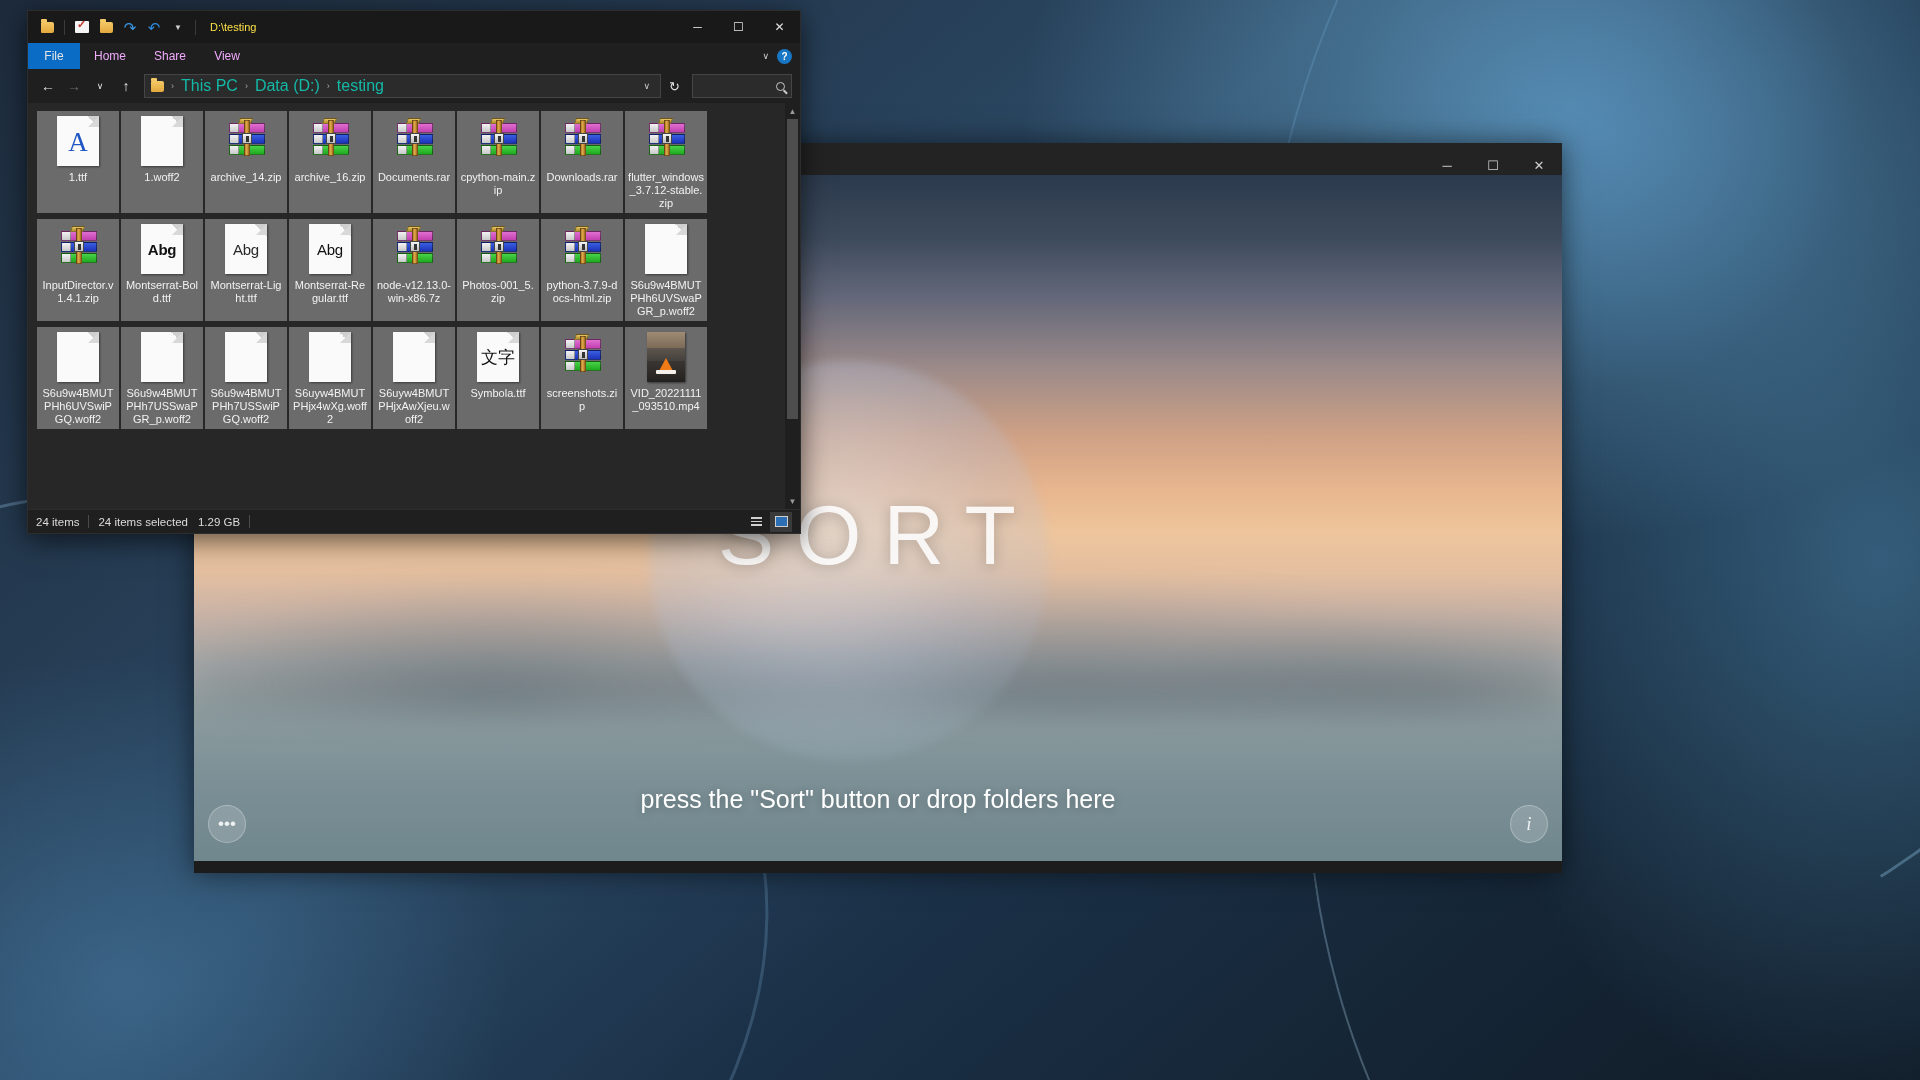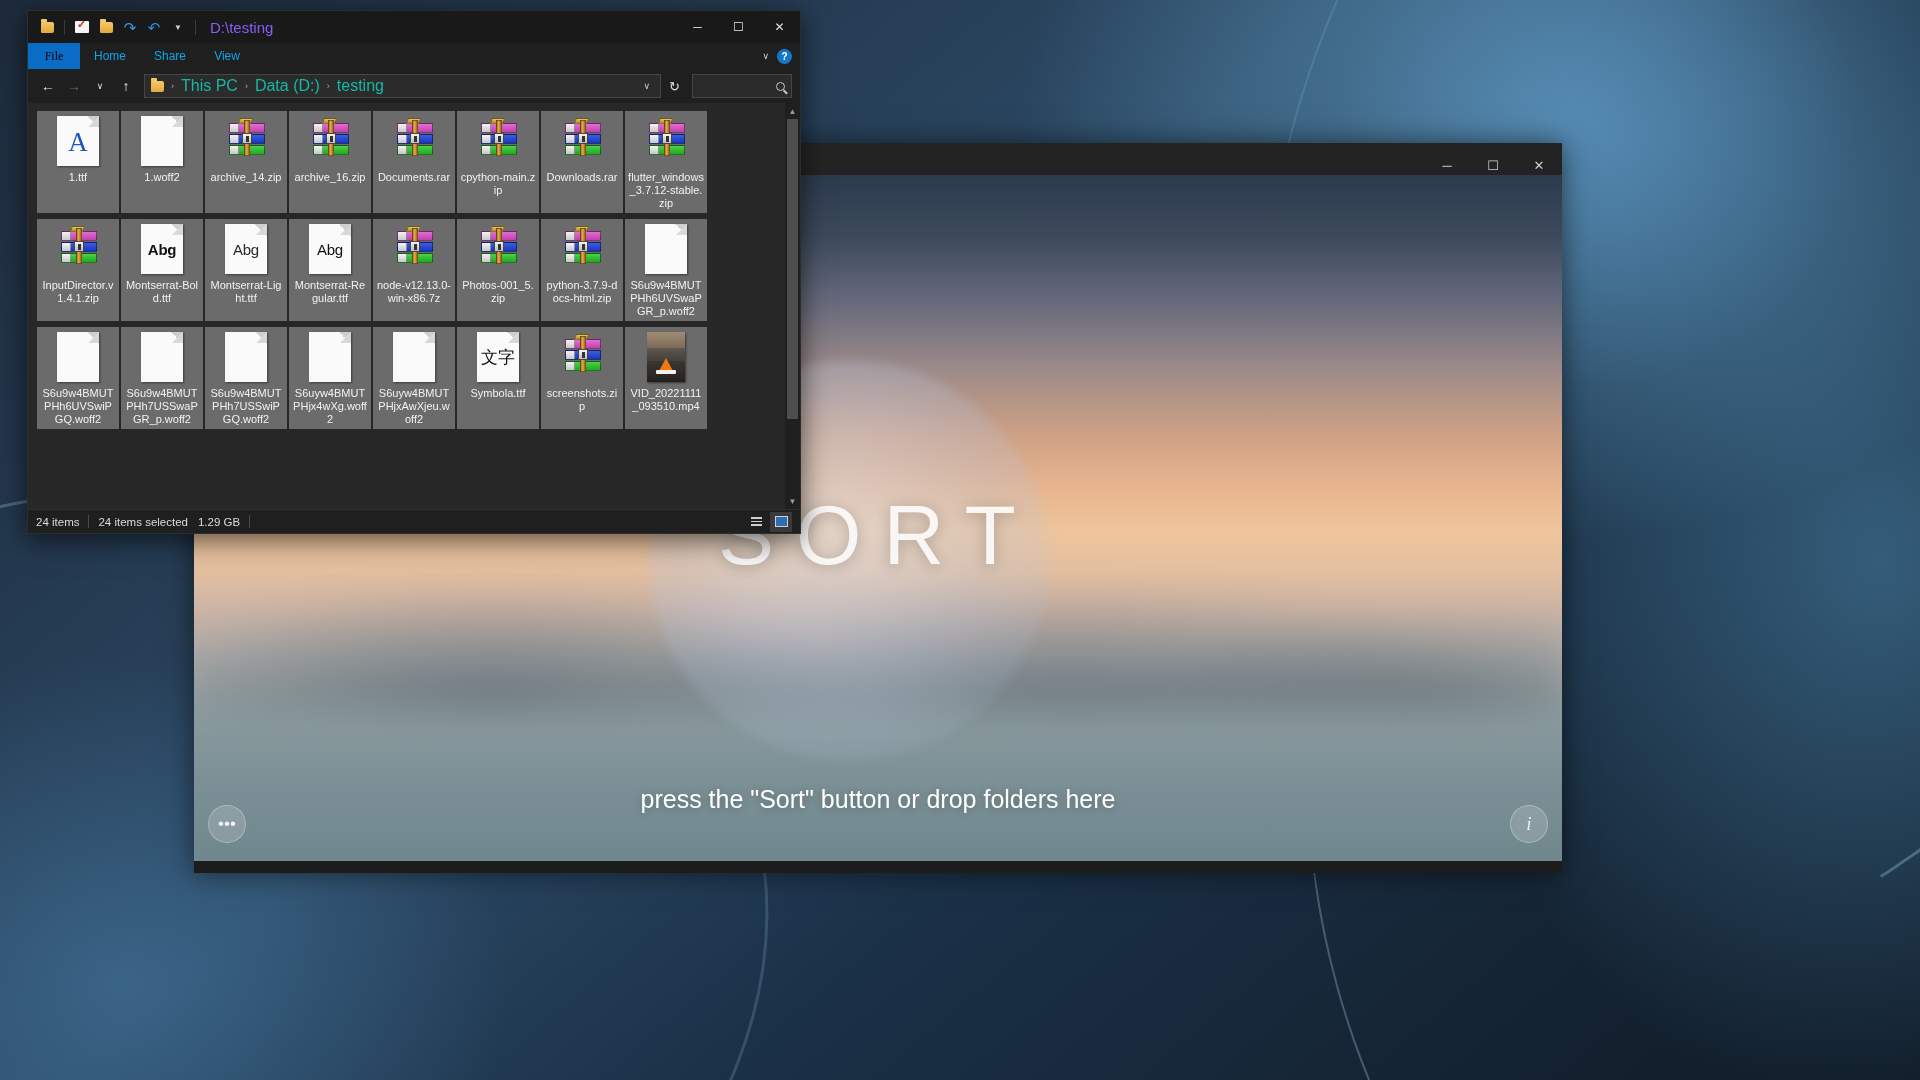--- a/index.html
+++ b/index.html
@@ -147,38 +147,38 @@
     width: 14px; height: 12px; background: #f4f4f4; border-radius: 1px;
     position: relative;
   }
   .qcheck::after {
     content:"✓"; position:absolute; left:2px; top:-3px; font-size:11px; color:#c0392b; font-weight:bold;
   }
   .arrow-ico { color: #2d8ce0; font-size: 15px; line-height: 1; }
   .arrow-ico.redo { color: #3b9ae8; }
   .caret-mini { color: #cfcfcf; font-size: 8px; }
   #exp-title-text {
-    font-size: 15px; color: #8b5cf6; margin-left: 10px; white-space: nowrap;
+    font-size: 11px; color: #fde047; margin-left: 10px; white-space: nowrap;
   }
   #exp-wbtns { margin-left: auto; display: flex; height: 32px; }
   .exp-wbtn {
     width: 41px; height: 32px; display: flex; align-items: center; justify-content: center;
     color: #e4e4e4; font-size: 12px;
   }
 
   
   #exp-ribbon {
     height: 26px; flex: 0 0 26px; background: #1f1f1f;
     display: flex; align-items: stretch; position: relative;
   }
   .rib-tab {
     display: flex; align-items: center; justify-content: center;
-    font-size: 12px; color: #0ea5e9; padding: 0 14px; min-width: 54px;
-  }
-  .rib-tab.file { background: #0a6cc4; color:#000000; min-width: 52px; font-family: Liberation Serif, serif; }
+    font-size: 12px; color: #f0abfc; padding: 0 14px; min-width: 54px;
+  }
+  .rib-tab.file { background: #0a6cc4; color:#e5e5e5; min-width: 52px; }
   #rib-right { margin-left: auto; display: flex; align-items: center; gap: 8px; padding-right: 8px; }
   .rib-caret { font-size: 9px; color: #d6d6d6; }
   .help-q {
     width: 15px; height: 15px; border-radius: 50%;
     background: #1877c4; color: #fff; font-size: 10px;
     display: flex; align-items: center; justify-content: center; font-weight: bold;
   }
 
   
   #exp-addrbar {

